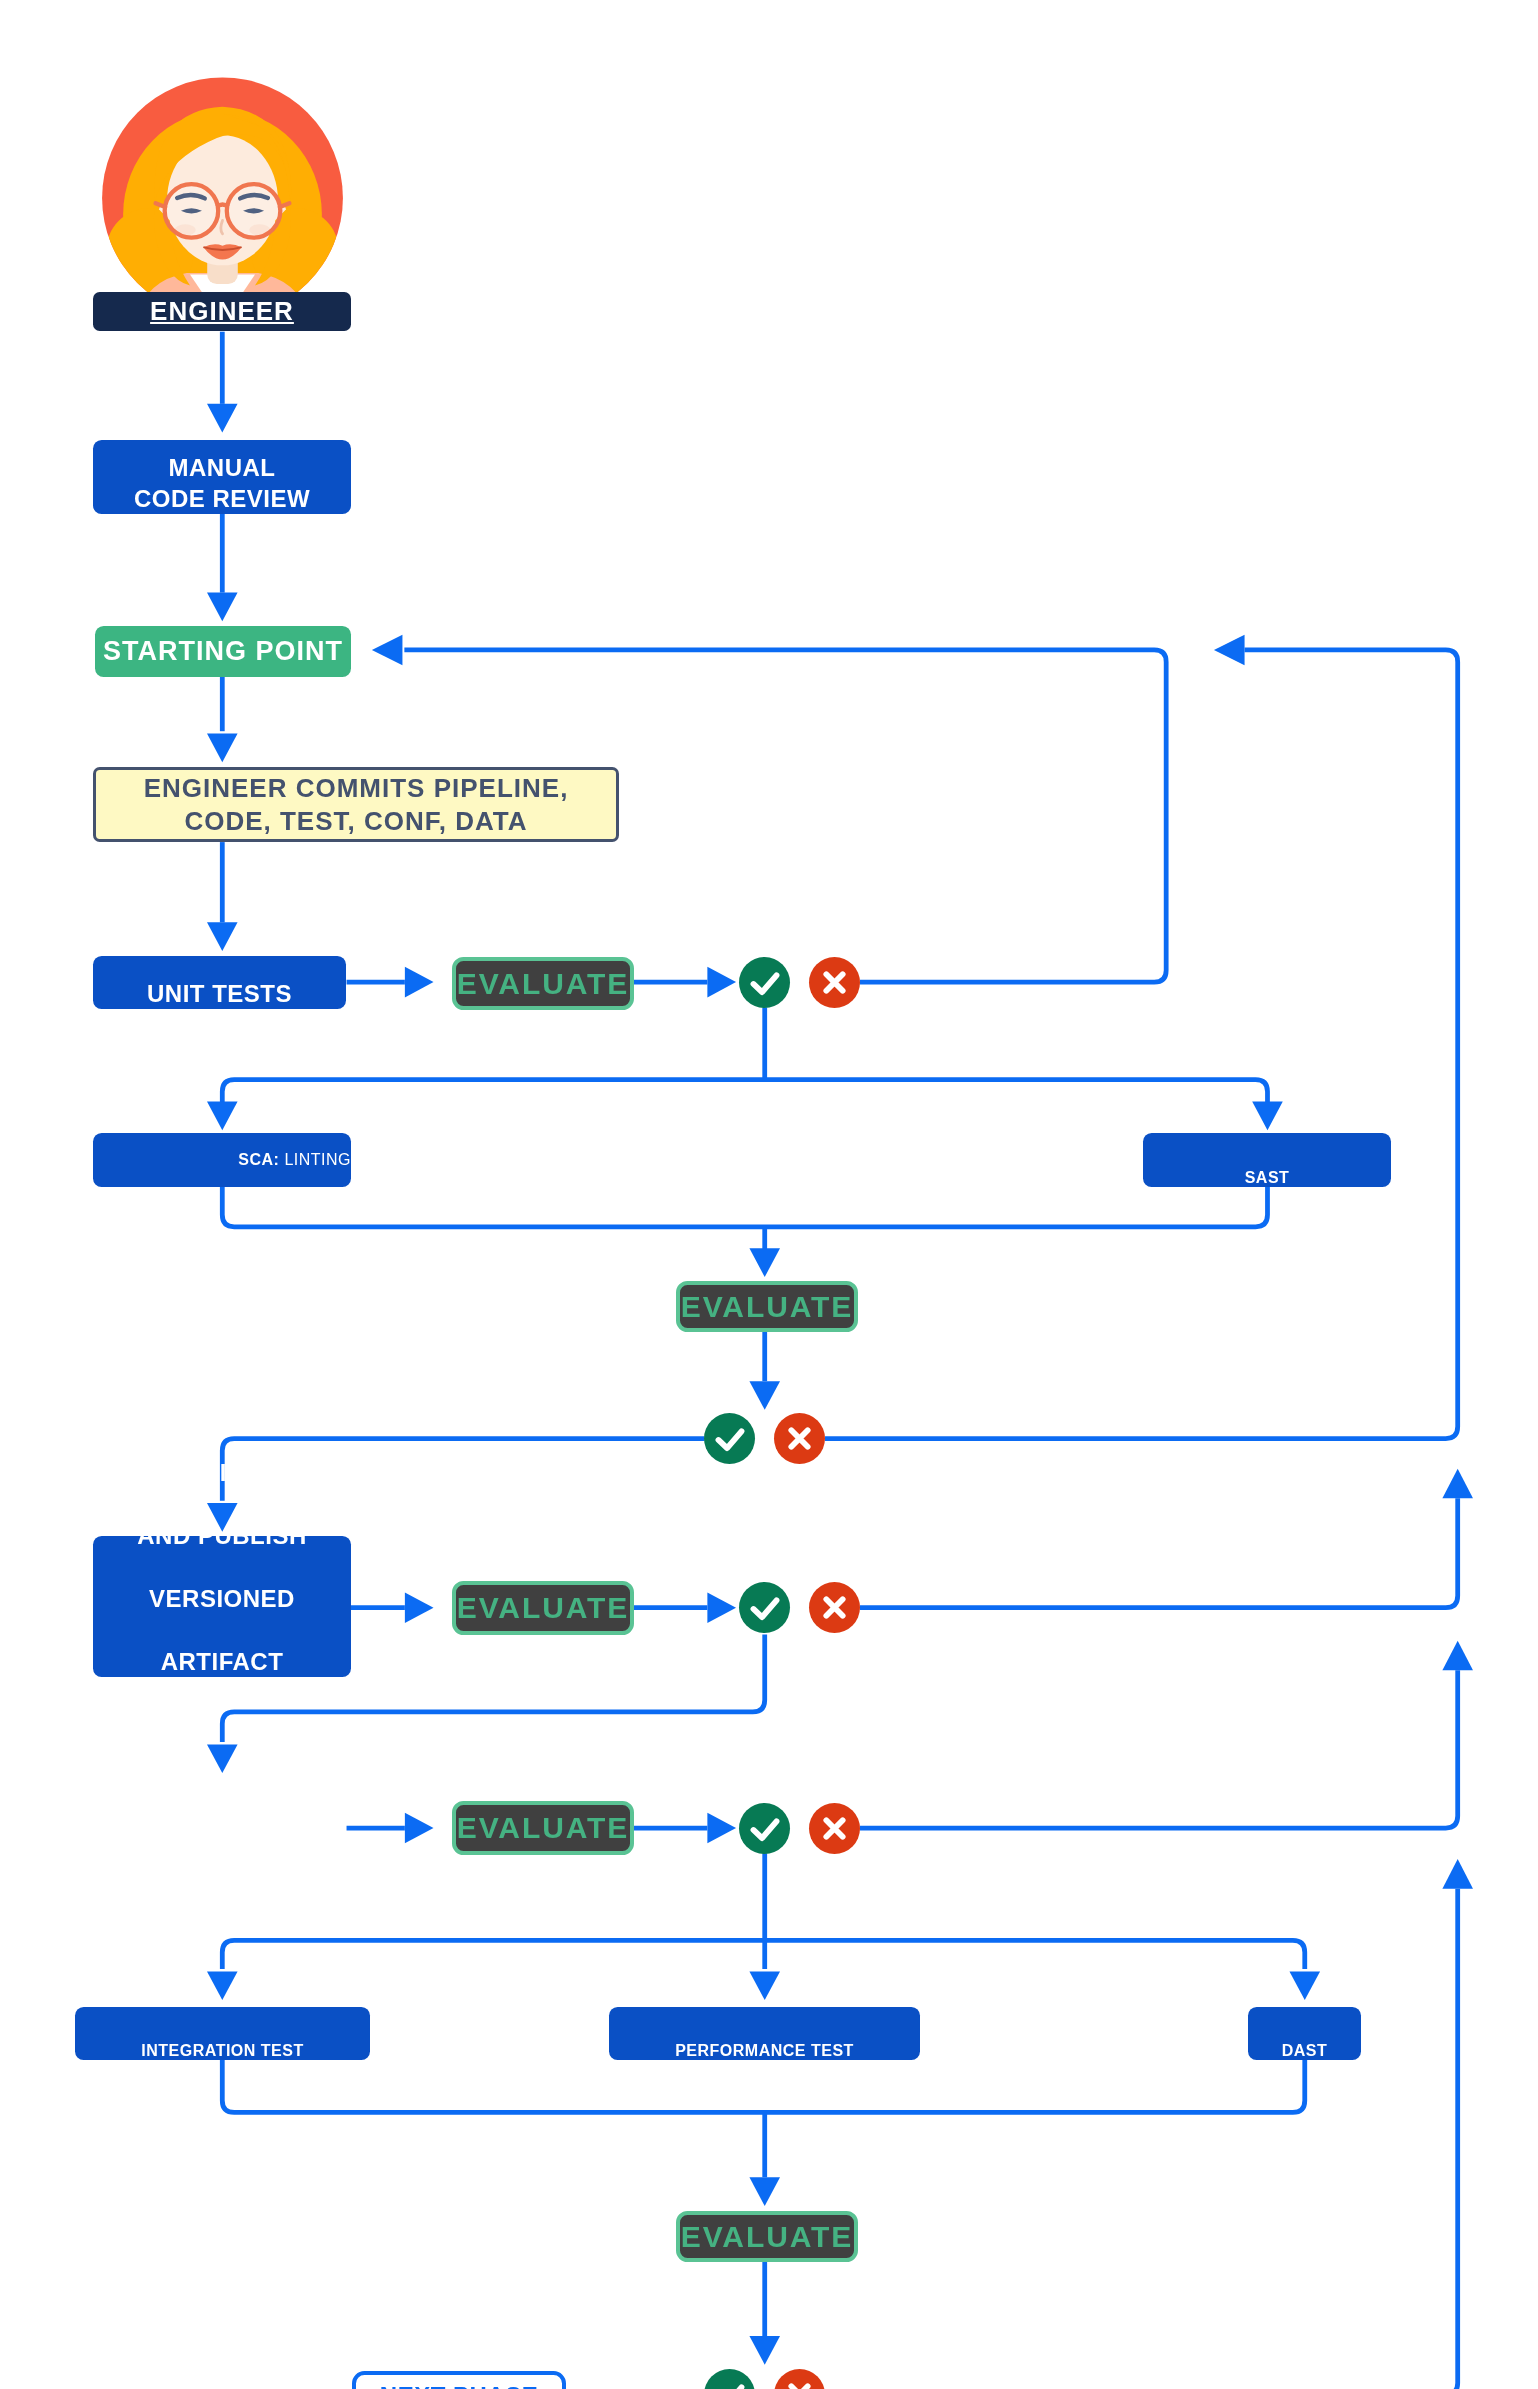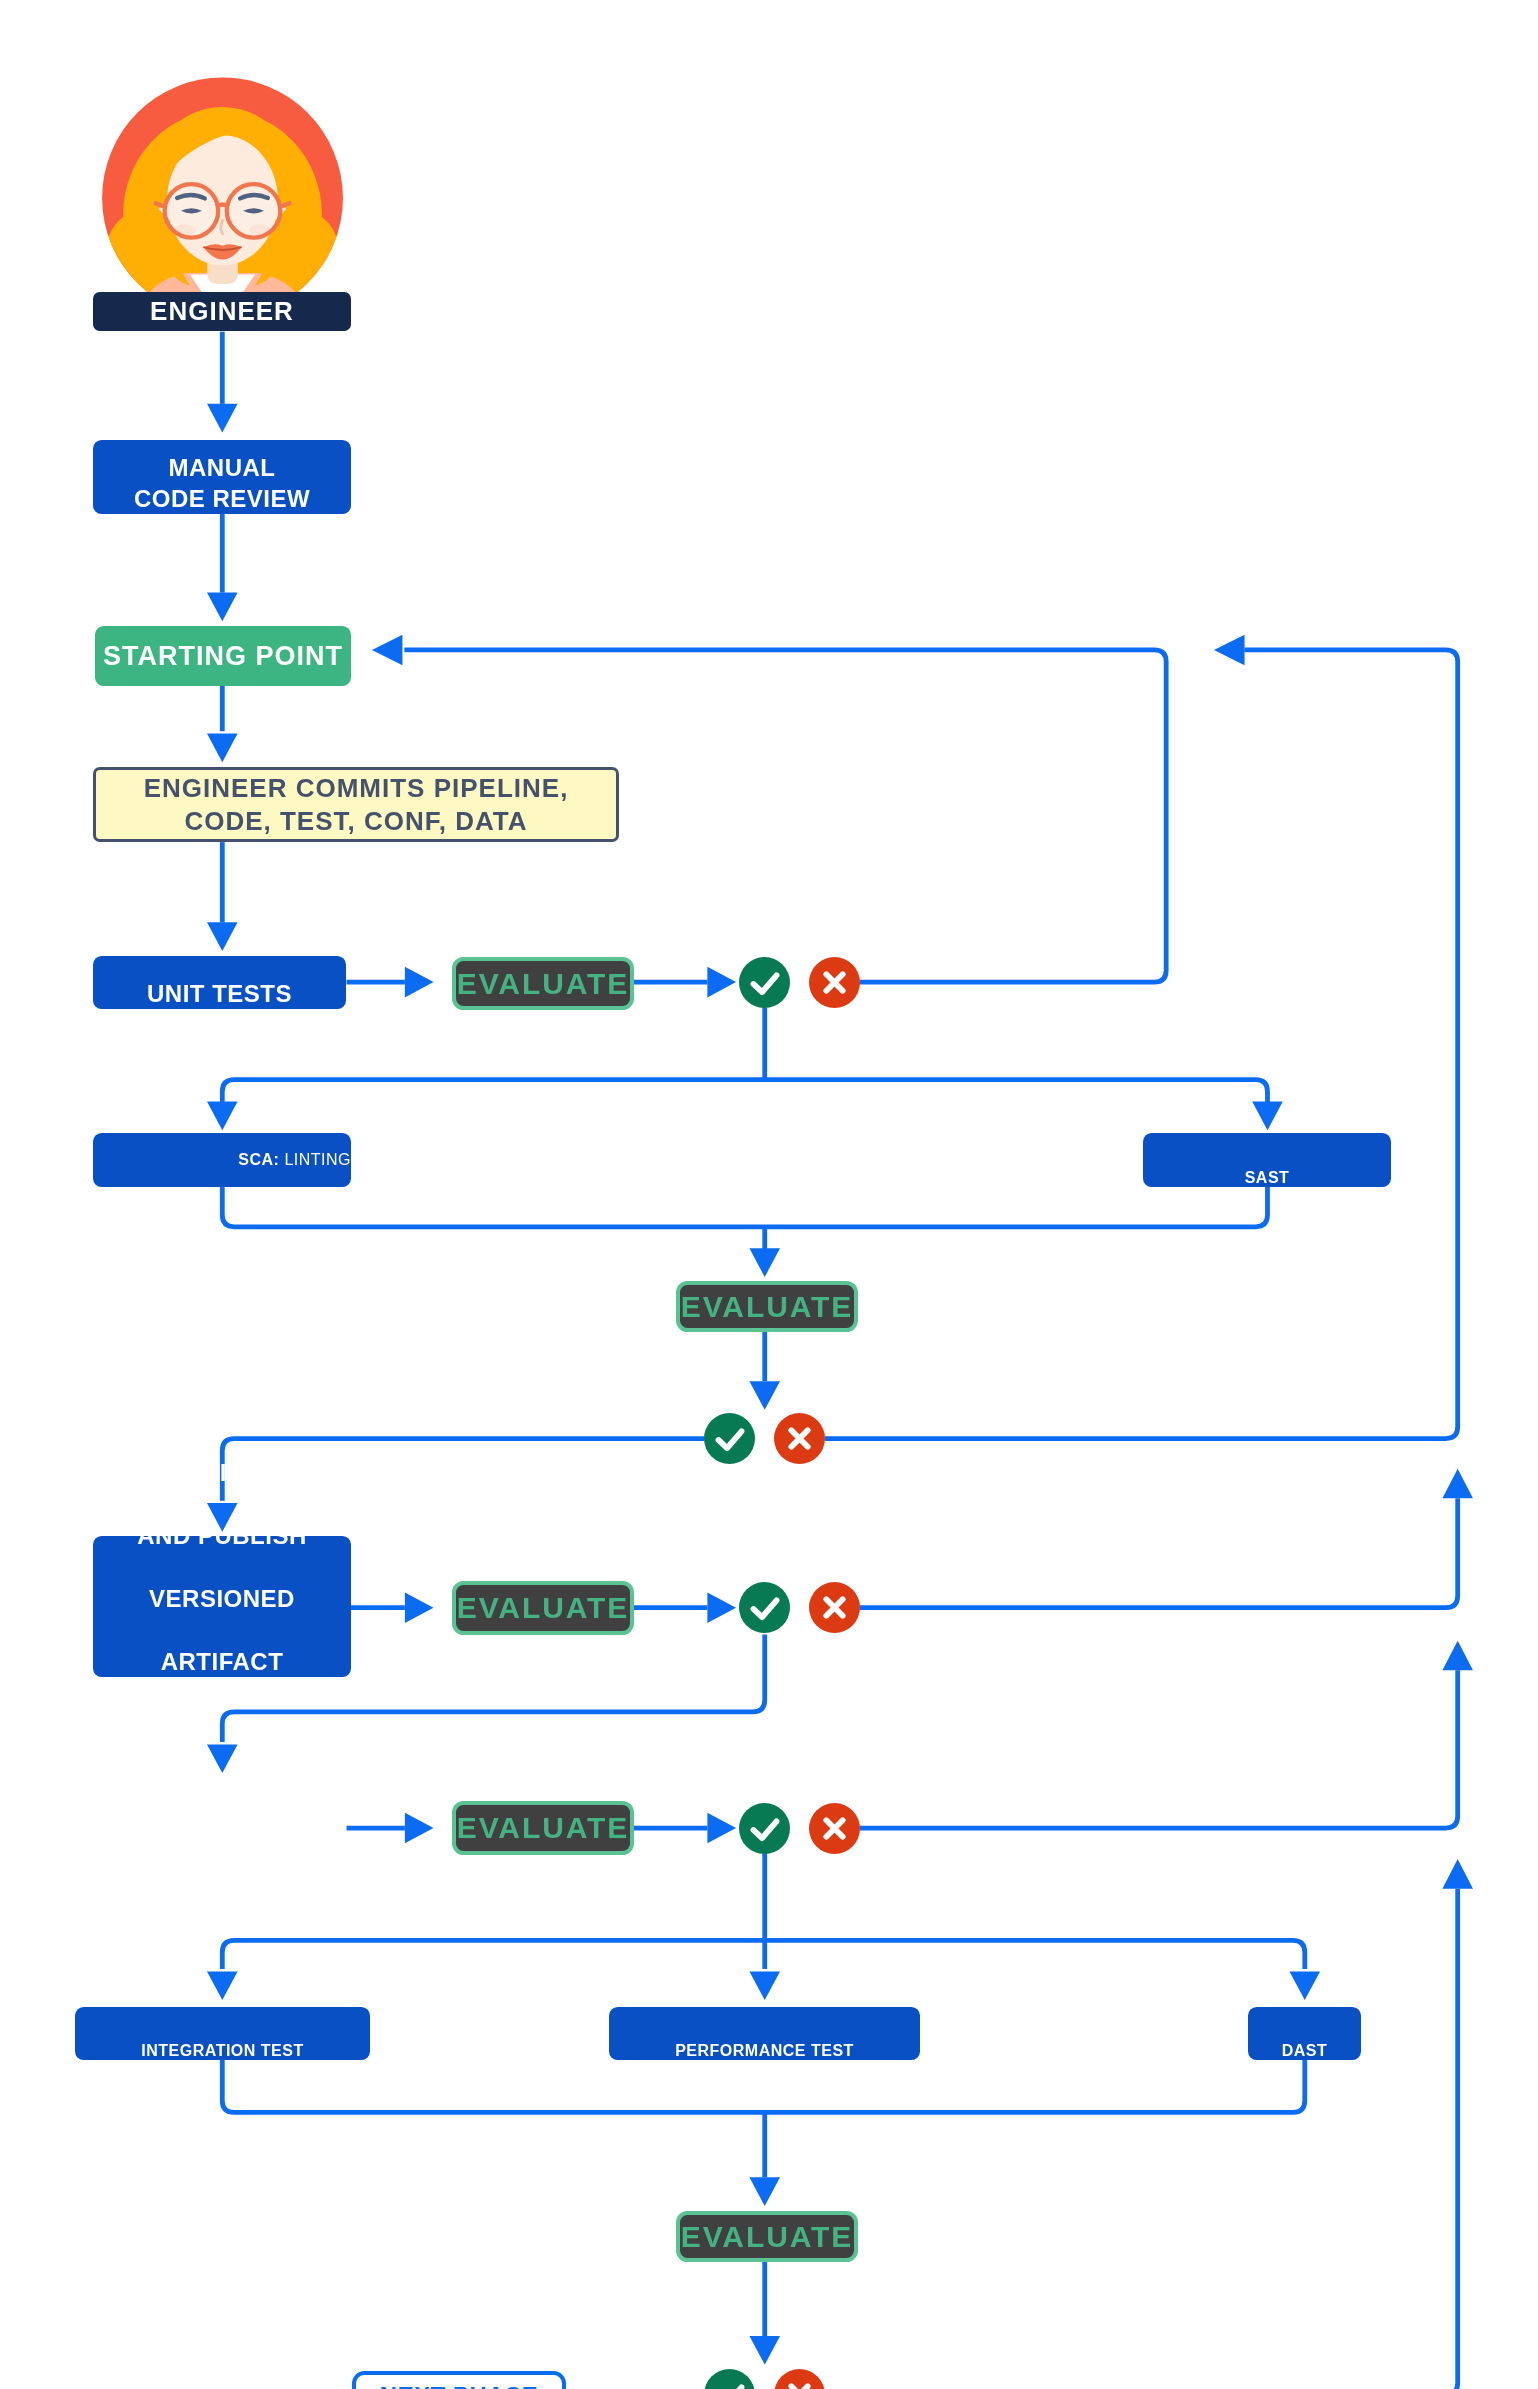--- a/index.html
+++ b/index.html
@@ -123,30 +123,30 @@
       <circle cx="235" cy="322" r="56" fill="#FFFFFF" opacity="0.18"></circle>
       <circle cx="365" cy="322" r="56" fill="#FFFFFF" opacity="0.18"></circle>
       <circle cx="235" cy="322" r="56" stroke="#F0764F" stroke-width="9" fill="none"></circle>
       <circle cx="365" cy="322" r="56" stroke="#F0764F" stroke-width="9" fill="none"></circle>
       <path d="M288 314 Q300 303 312 314" stroke="#F0764F" stroke-width="9" fill="none"></path>
       <path d="M180 314 L160 306" stroke="#F0764F" stroke-width="9" fill="none" stroke-linecap="round"></path>
       <path d="M420 314 L440 306" stroke="#F0764F" stroke-width="9" fill="none" stroke-linecap="round"></path>
     </g>
   </svg>
 
-  <div class="node navybox f54" style="left:93px;top:292px;width:258px;height:39px;border-radius:6.7px;">
+  <div class="node navybox f54" style="left:93px;top:292px;width:258px;height:39px;border-radius:6.7px;text-decoration:underline;">
     <span>ENGINEER</span>
   </div>
 
   <div class="node blue f50" style="left:93px;top:440px;width:258px;height:74px;">
     <span class="lbl-line">MANUAL</span>
     <span class="lbl-line">CODE REVIEW</span>
   </div>
 
-  <div class="node greenbox f56" style="left:95px;top:626px;width:256px;height:60px;">
+  <div class="node greenbox f56" style="left:95px;top:626px;width:256px;height:51px;">
     <span>STARTING POINT</span>
   </div>
 
   <div class="node whitebox f54" style="left:93px;top:767px;width:526px;height:75px;border-radius:6.7px;">
     <span class="lbl-line">ENGINEER COMMITS PIPELINE,</span>
     <span class="lbl-line">CODE, TEST, CONF, DATA</span>
   </div>
 
   <div class="node blue f50" style="left:93px;top:956px;width:253px;height:53px;">
     <span>UNIT TESTS</span>

